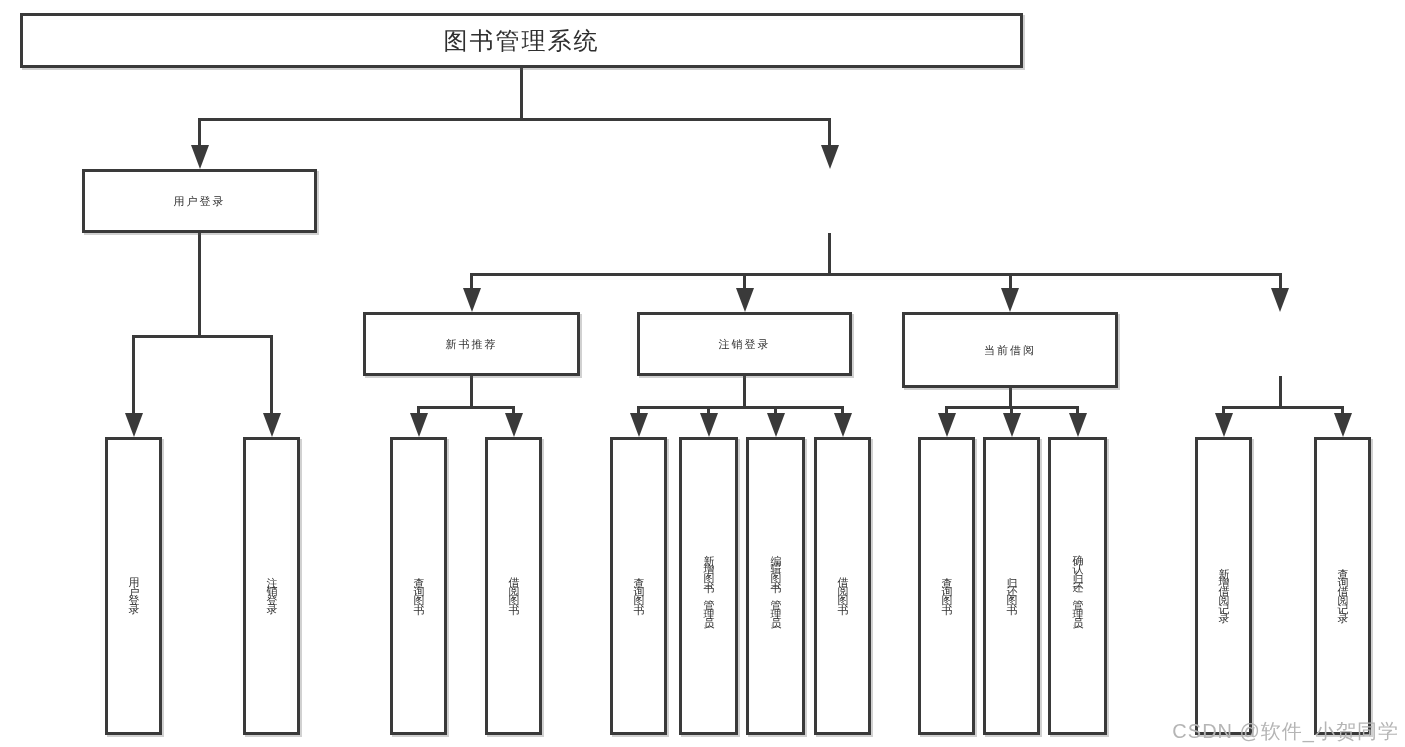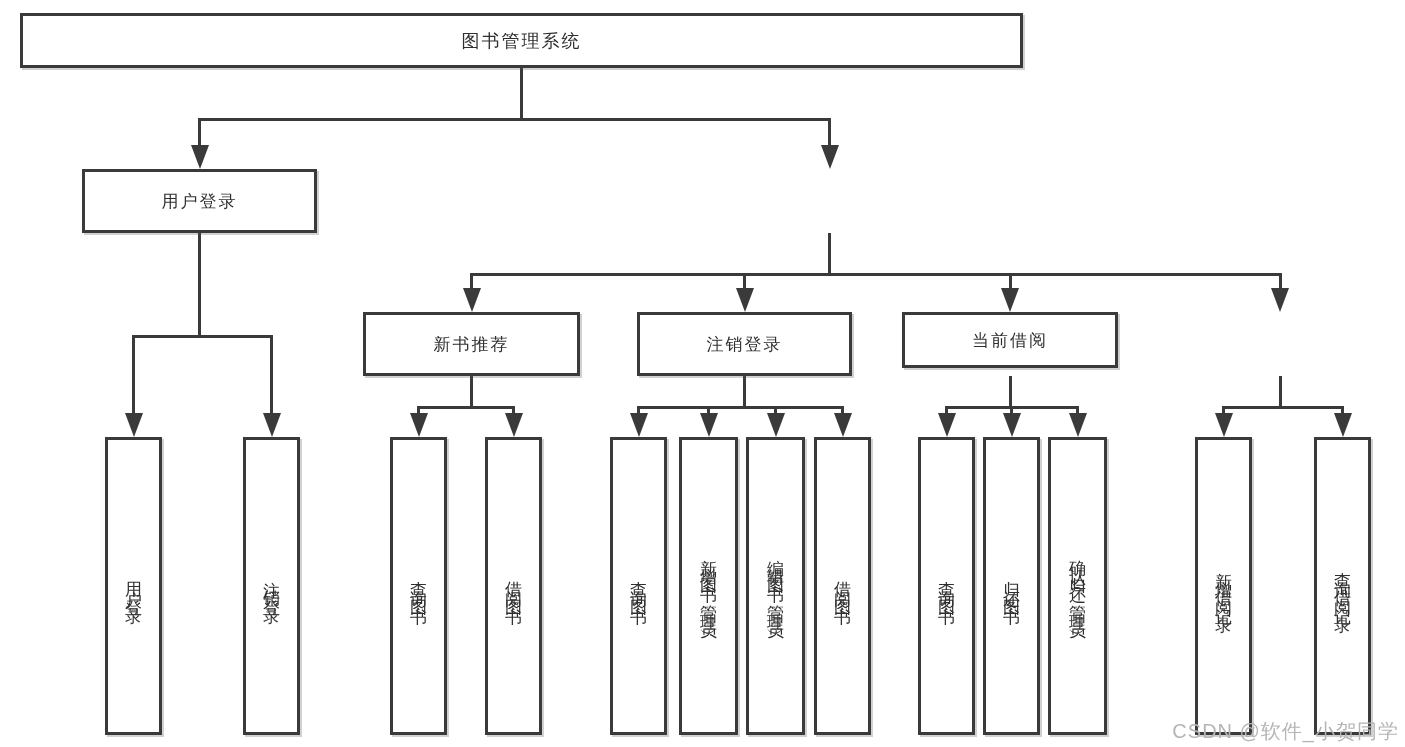--- a/index.html
+++ b/index.html
@@ -16,32 +16,32 @@
     background:#ffffff;
     border:3px solid #3a3a3a;
     box-shadow:2px 2px 0 rgba(90,90,90,0.28);
     display:flex;
     align-items:center;
     justify-content:center;
     z-index:2;
   }
   .node .lbl{
     color:#2f2f2f;
-    font-size:17px;
+    font-size:11px;
     letter-spacing:2px;
     white-space:nowrap;
   }
   .node.v .lbl{
     writing-mode:vertical-rl;
     text-orientation:mixed;
     letter-spacing:9px;
     white-space:normal;
     line-height:1;
   }
-  .node.title .lbl{font-size:18px;}
+  .node.title .lbl{font-size:24px;}
   .line{
     position:absolute;
     background:#3a3a3a;
     z-index:1;
   }
   .arrow{
     position:absolute;
     width:0;height:0;
     border-left:9px solid transparent;
     border-right:9px solid transparent;
@@ -69,21 +69,21 @@
     </div>
     <div class="node" style="left: 82px; top: 169px; width: 235px; height: 64px;">
       <span class="lbl">用户登录</span>
     </div>
     <div class="node" style="left: 363px; top: 312px; width: 217px; height: 64px;">
       <span class="lbl">新书推荐</span>
     </div>
     <div class="node" style="left: 637px; top: 312px; width: 215px; height: 64px;">
       <span class="lbl">注销登录</span>
     </div>
-    <div class="node" style="left: 902px; top: 312px; width: 216px; height: 56px;">
+    <div class="node" style="left: 902px; top: 312px; width: 216px; height: 76px;">
       <span class="lbl">当前借阅</span>
     </div>
     <div class="node v" style="left: 105px; top: 437px; width: 57px; height: 298px;">
       <span class="lbl">用户登录</span>
     </div>
     <div class="node v" style="left: 243px; top: 437px; width: 57px; height: 298px;">
       <span class="lbl">注销登录</span>
     </div>
     <div class="node v" style="left: 390px; top: 437px; width: 57px; height: 298px;">
       <span class="lbl">查询图书</span>

